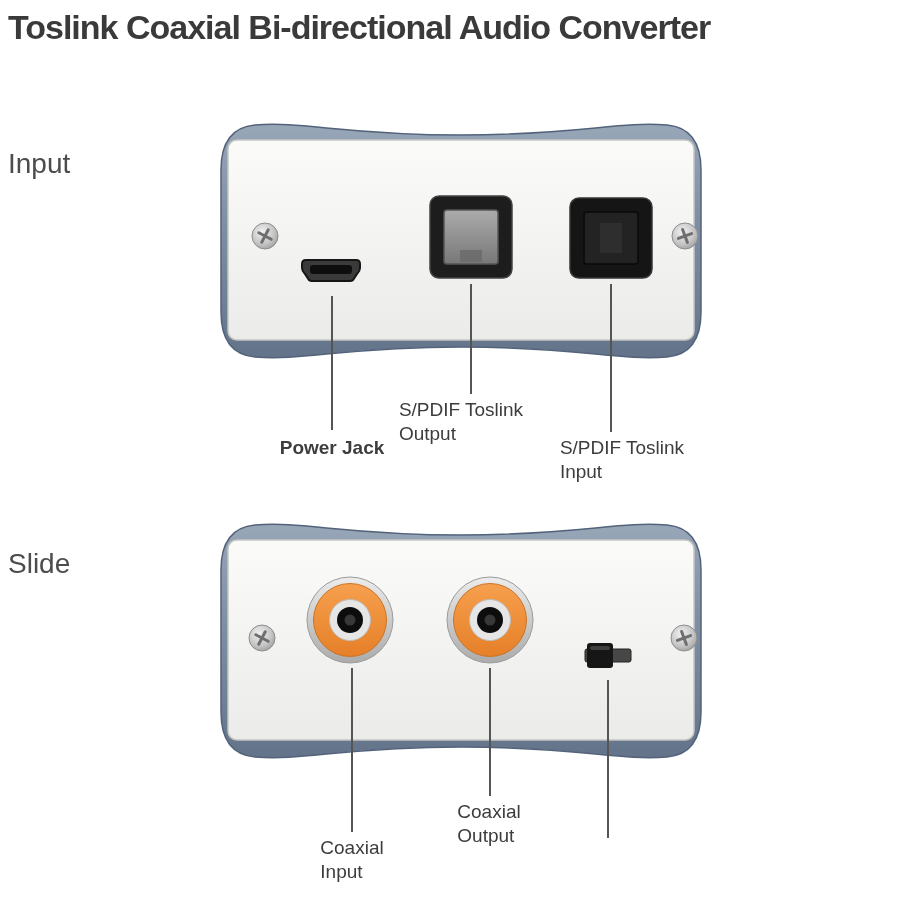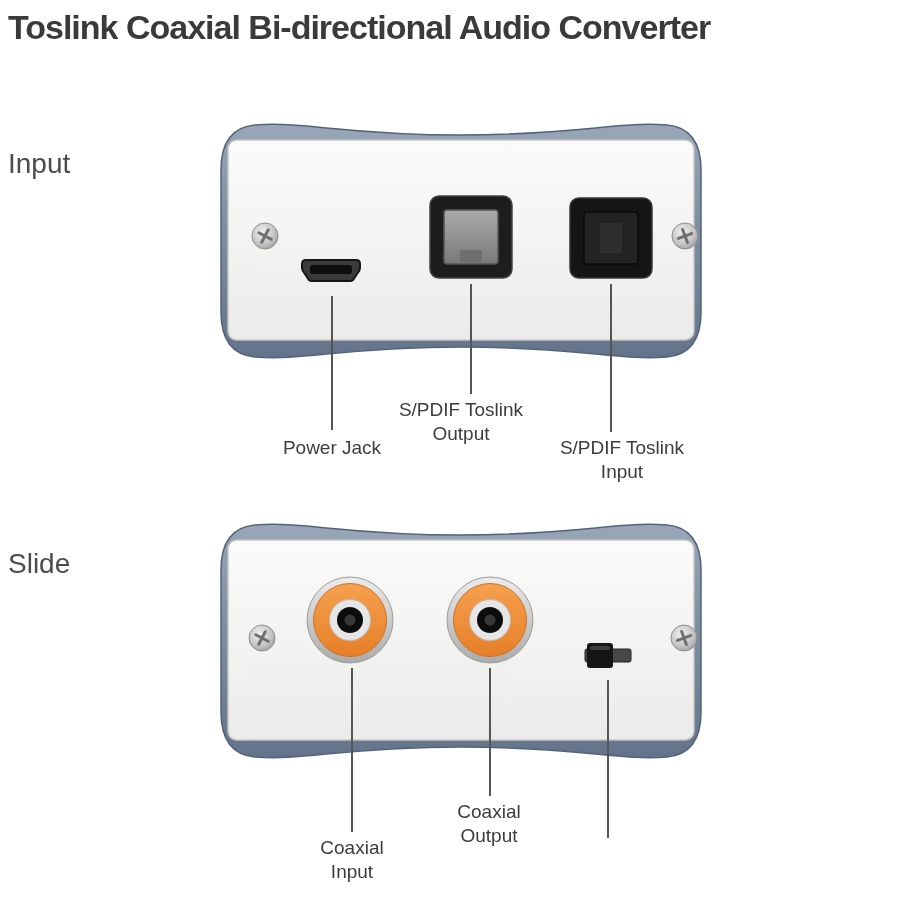--- a/index.html
+++ b/index.html
@@ -19,21 +19,21 @@
   .section-label.front { top:148px; }
   .section-label.back  { top:548px; }
   .device-svg { position:absolute; left:215px; width:492px; height:247px; }
   .device-svg.front { top:118px; }
   .device-svg.back  { top:518px; }
   .callout-line {
     position:absolute; width:2px; background:#555555;
   }
   .callout-label {
     position:absolute; transform:translateX(-50%);
-    text-align:center; font-size:19px; line-height:1.28;
+    font-size:19px; line-height:1.28;
     color:#3d3d3d; white-space:pre-line;
   }
 </style>
 </head>
 <body>
 
 <div class="page">
 
   <div class="title">Toslink Coaxial Bi-directional Audio Converter</div>
 
@@ -166,21 +166,21 @@
       <rect x="370" y="131" width="46" height="13" rx="2" fill="#474747" stroke="#242424" stroke-width="1"></rect>
       <rect x="372" y="125" width="26" height="25" rx="3" fill="#161616"></rect>
       <rect x="375" y="128" width="20" height="4" rx="2" fill="#3f3f3f"></rect>
     </g>
   </svg>
 
   <div class="callout-line" style="left:331px; top:296px; height:134px;"></div>
   <div class="callout-line" style="left:470px; top:284px; height:110px;"></div>
   <div class="callout-line" style="left:610px; top:284px; height:148px;"></div>
 
-  <div class="callout-label" style="left:332px; top:436px;">Power Jack</div>
+  <div class="callout-label" style="left:332px; top:436px;font-weight:bold;">Power Jack</div>
   <div class="callout-label" style="left:461px; top:398px;">S/PDIF Toslink
 Output</div>
   <div class="callout-label" style="left:622px; top:436px;">S/PDIF Toslink
 Input</div>
 
   <div class="callout-line" style="left:351px; top:668px; height:164px;"></div>
   <div class="callout-line" style="left:489px; top:668px; height:128px;"></div>
   <div class="callout-line" style="left:607px; top:680px; height:158px;"></div>
 
   <div class="callout-label" style="left:352px; top:836px;">Coaxial

